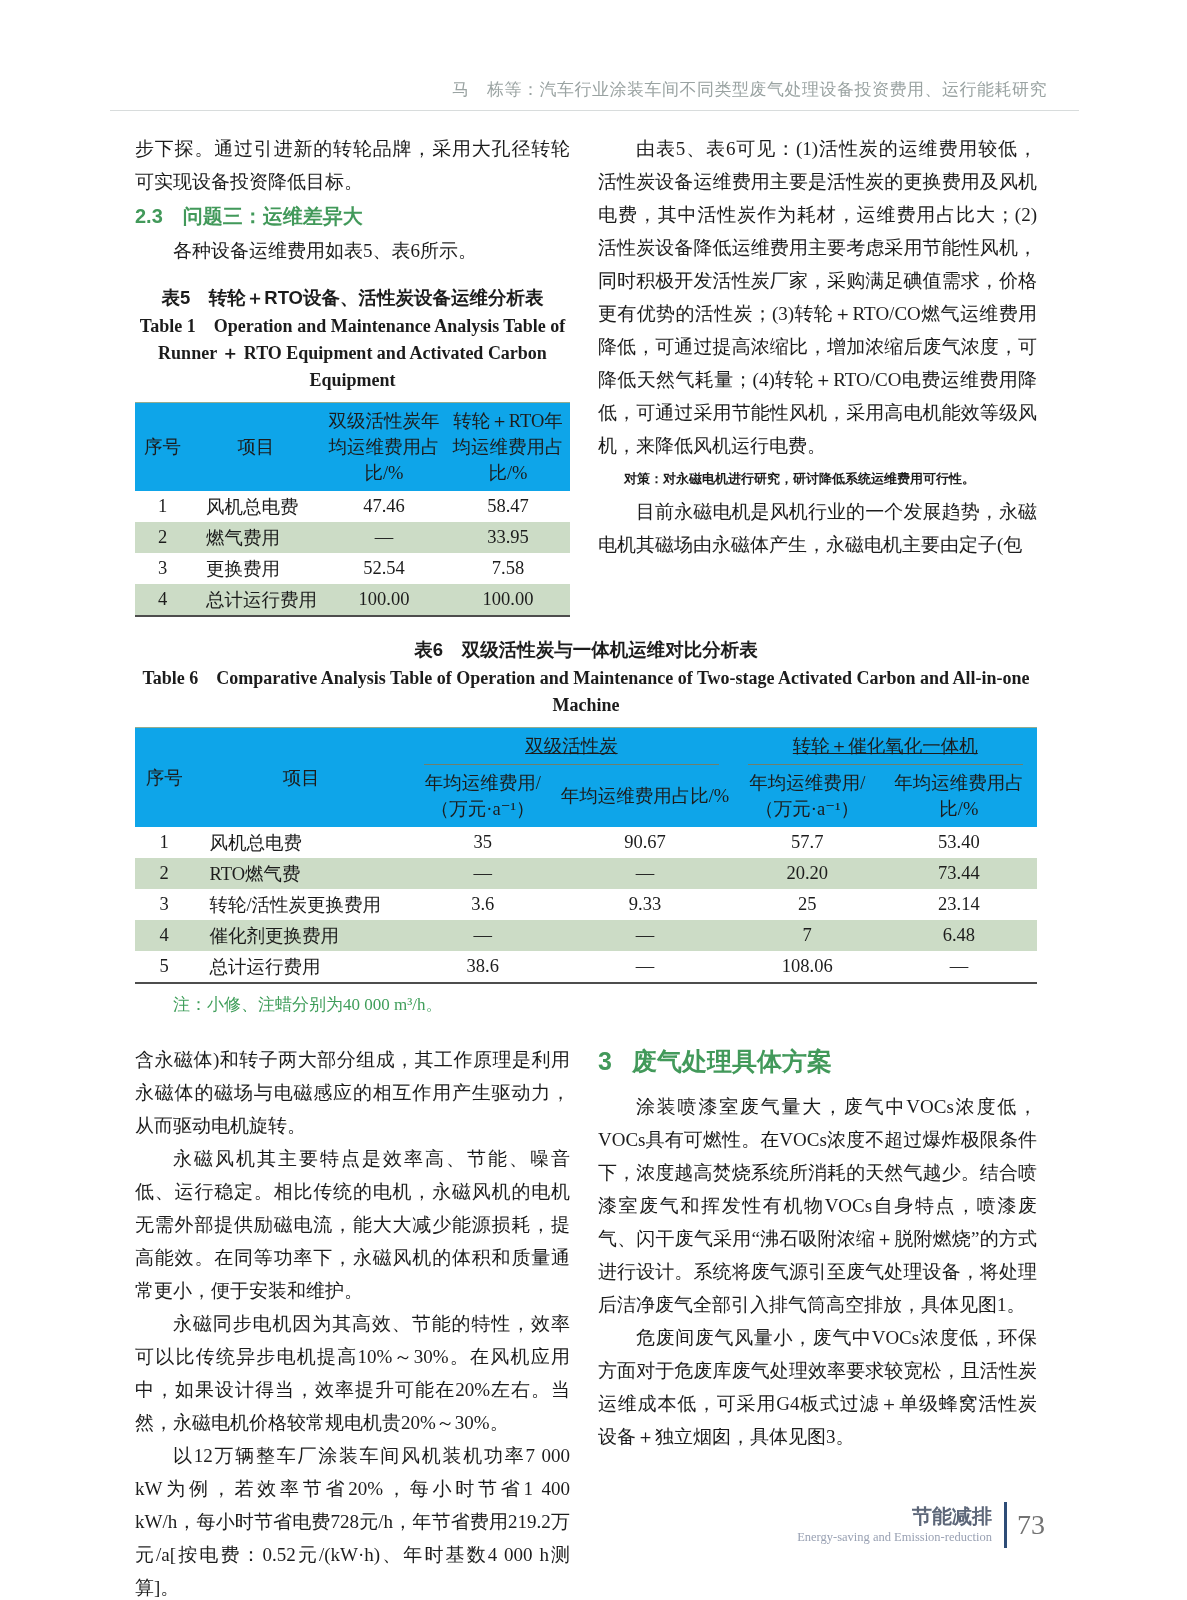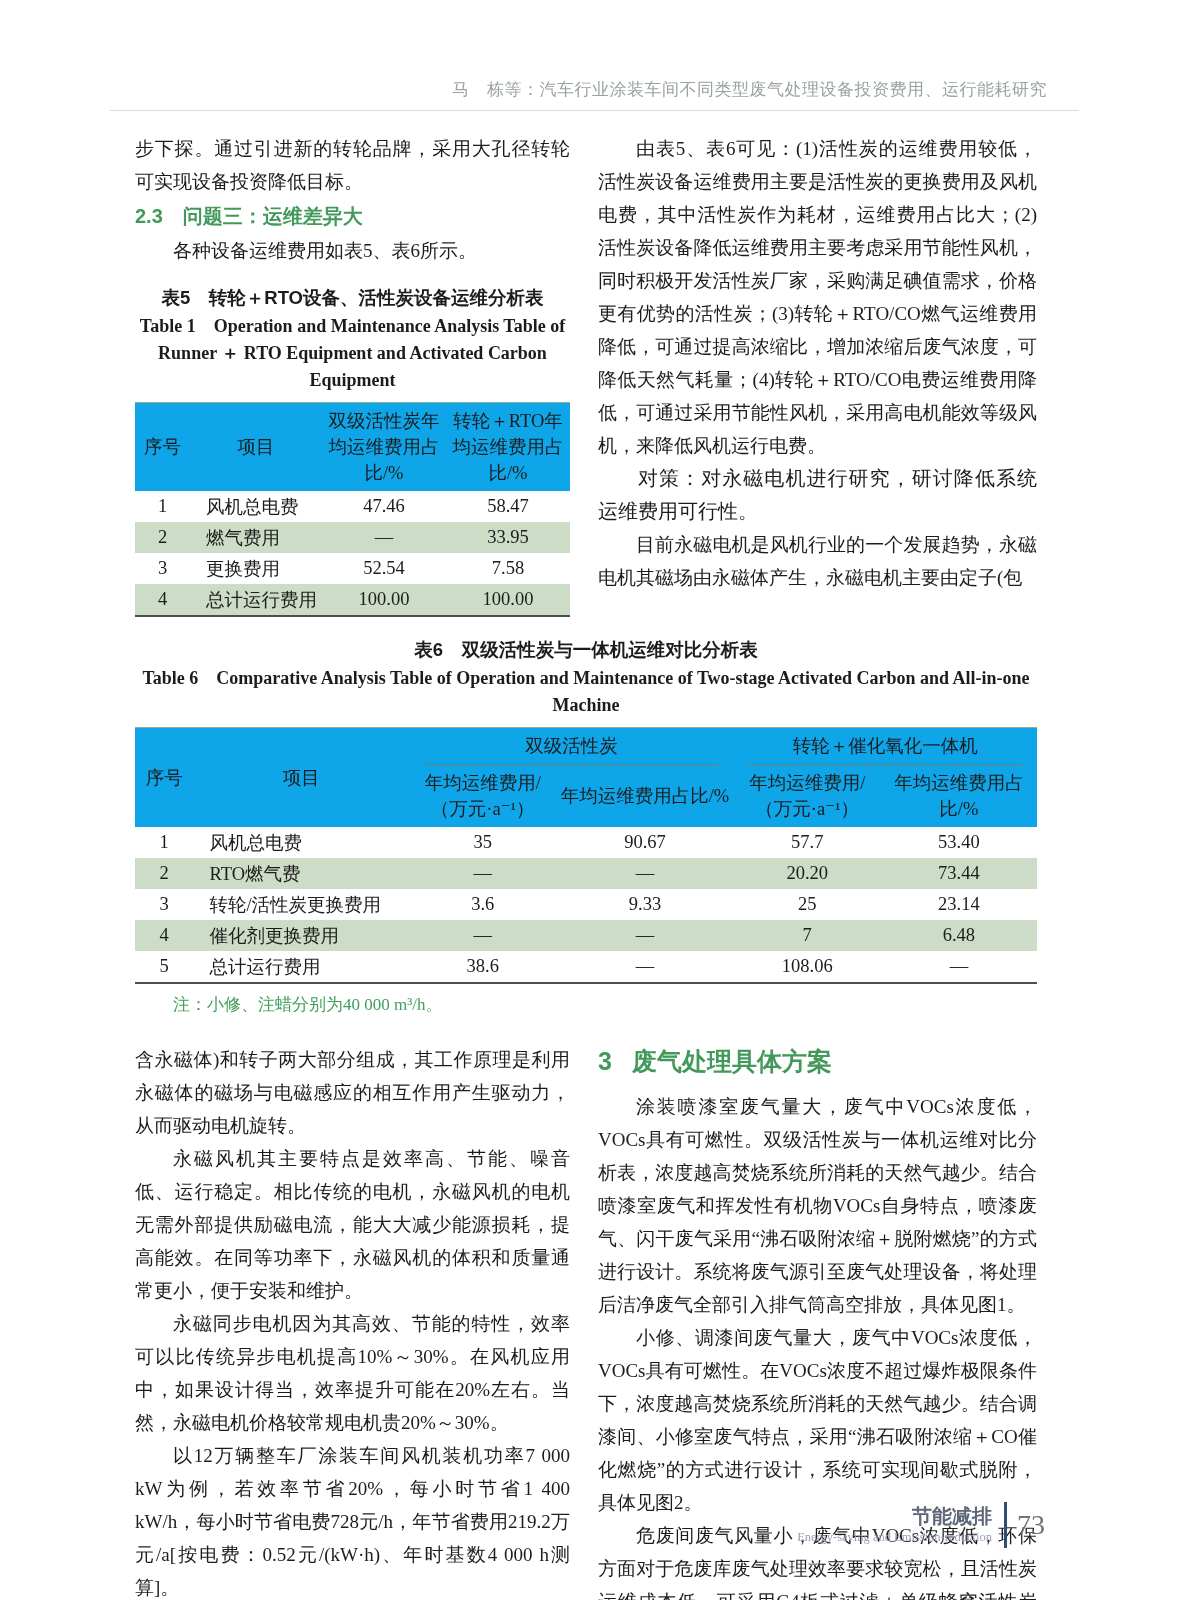--- a/index.html
+++ b/index.html
@@ -25,21 +25,21 @@
   .two-col { display:flex; gap:28px; }
   .col-left  { width:435px; }
   .col-right { width:439px; }
   p.body {
     font-size:19px; line-height:33px; text-align:justify;
     text-indent:2em; color:#1c1c1c;
   }
   p.body.no-indent { text-indent:0; }
   p.body.bold-sans {
     font-family:"Liberation Sans","DejaVu Sans",sans-serif;
-    font-weight:normal; font-size:20px;
+    font-weight:bold; font-size:13px;
   }
   
   .sec-heading {
     font-family:"Liberation Sans","DejaVu Sans",sans-serif;
     font-weight:bold; color:#42995a; margin:5px 0 4px 0;
   }
   .sec-heading.h-small { font-size:20px; }
   .sec-heading.h-large { font-size:25px; margin:2px 0 12px 0; }
   .sec-heading .sec-num { margin-right:20px; }
   
@@ -60,21 +60,21 @@
   }
   table.data-tbl th {
     background:#0ea5e9; font-weight:normal; font-size:18.5px;
     line-height:26px; padding:5px 2px; text-align:center; vertical-align:middle;
   }
   table.data-tbl td {
     padding:3px 2px; height:31px; text-align:center; vertical-align:middle;
   }
   table.data-tbl td.item { text-align:left; padding-left:16px; }
   tr.alt td { background:#ccdcc6; }
-  .group-cell { padding-bottom:0 !important; }
+  .group-cell { padding-bottom:0 !important;text-decoration:underline; }
   .group-line {
     display:block; width:92%; margin:0 auto; padding-bottom:5px;
     border-bottom:1px solid #6f806d;
   }
   .tbl-note {
     color:#3f9e5a; font-size:17px; margin:9px 0 0 38px; line-height:24px;
   }
   .tbl6-block { margin-top:18px; }
   .lower { margin-top:26px; }
   
@@ -251,22 +251,21 @@
         <p class="body no-indent">含永磁体)和转子两大部分组成，其工作原理是利用永磁体的磁场与电磁感应的相互作用产生驱动力，从而驱动电机旋转。</p>
         <p class="body">永磁风机其主要特点是效率高、节能、噪音低、运行稳定。相比传统的电机，永磁风机的电机无需外部提供励磁电流，能大大减少能源损耗，提高能效。在同等功率下，永磁风机的体积和质量通常更小，便于安装和维护。</p>
         <p class="body">永磁同步电机因为其高效、节能的特性，效率可以比传统异步电机提高10%～30%。在风机应用中，如果设计得当，效率提升可能在20%左右。当然，永磁电机价格较常规电机贵20%～30%。</p>
         <p class="body">以12万辆整车厂涂装车间风机装机功率7 000 kW为例，若效率节省20%，每小时节省1 400 kW/h，每小时节省电费728元/h，年节省费用219.2万元/a[按电费：0.52元/(kW·h)、年时基数4 000 h测算]。</p>
 
       </div>
       <div class="col-right">
         <div class="sec-heading h-large">
           <span class="sec-num">3</span><span>废气处理具体方案</span>
         </div>
-        <p class="body">涂装喷漆室废气量大，废气中VOCs浓度低，VOCs具有可燃性。双级活性炭与一体机运维对比分析表，浓度越高焚烧系统所消耗的天然气越少。结合喷漆室废气和挥发性有机物VOCs自身特点，喷漆废气、闪干废气采用“沸石吸附浓缩＋脱附燃烧”的方式进行设计。系统将废气源引至废气处理设备，将处理后洁净废气全部引入排气筒高空排放，具体见图1。</p>
-        <p class="body">小修、调漆间废气量大，废气中VOCs浓度低，VOCs具有可燃性。在VOCs浓度不超过爆炸极限条件下，浓度越高焚烧系统所消耗的天然气越少。结合调漆间、小修室废气特点，采用“沸石吸附浓缩＋CO催化燃烧”的方式进行设计，系统可实现间歇式脱附，具体见图2。</p>
+        <p class="body">涂装喷漆室废气量大，废气中VOCs浓度低，VOCs具有可燃性。在VOCs浓度不超过爆炸极限条件下，浓度越高焚烧系统所消耗的天然气越少。结合喷漆室废气和挥发性有机物VOCs自身特点，喷漆废气、闪干废气采用“沸石吸附浓缩＋脱附燃烧”的方式进行设计。系统将废气源引至废气处理设备，将处理后洁净废气全部引入排气筒高空排放，具体见图1。</p>
         <p class="body">危废间废气风量小，废气中VOCs浓度低，环保方面对于危废库废气处理效率要求较宽松，且活性炭运维成本低，可采用G4板式过滤＋单级蜂窝活性炭设备＋独立烟囱，具体见图3。</p>
 
       </div>
     </div>
   </div>
 
   <div class="footer">
     <div class="f-text">
       <div class="f-zh">节能减排</div>
       <div class="f-en">Energy-saving and Emission-reduction</div>

